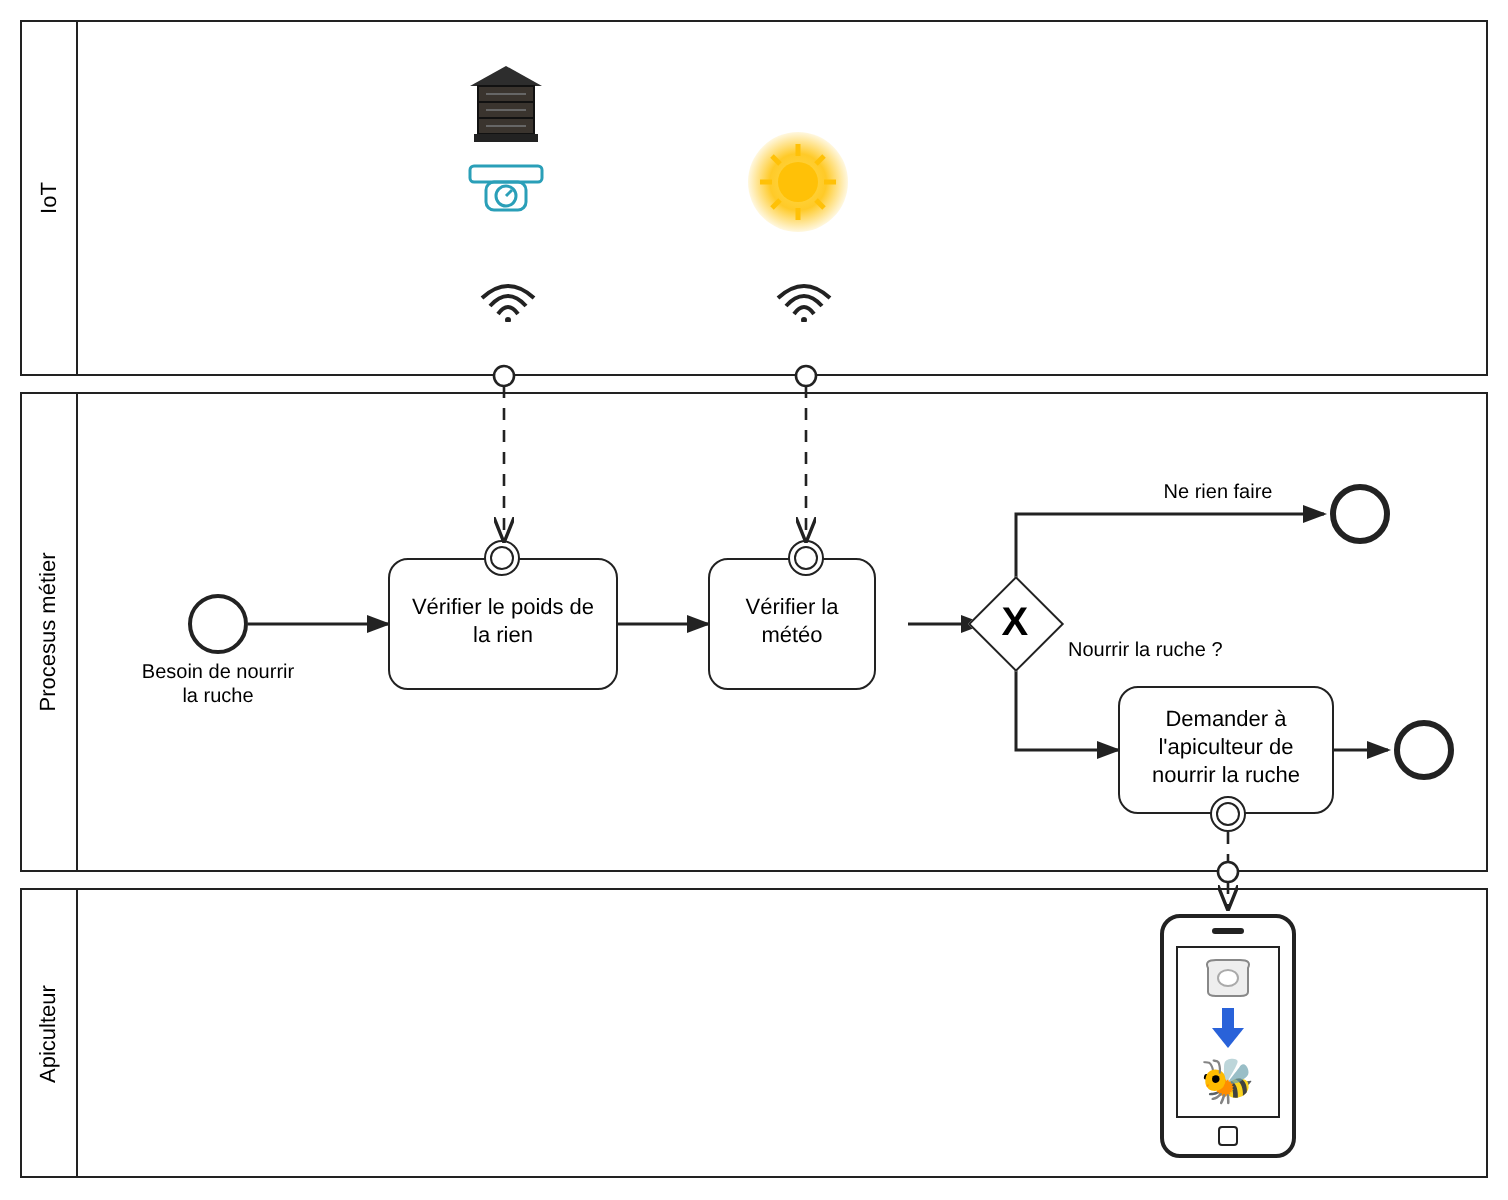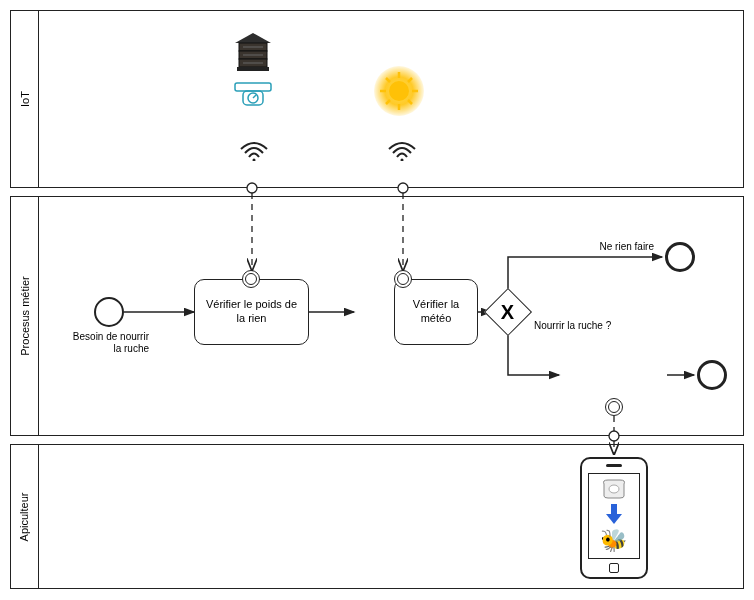--- a/index.html
+++ b/index.html
@@ -75,21 +75,21 @@
   }
   .gateway-x {
     transform: rotate(-45deg);
     font-size: 20px;
     font-weight: bold;
   }
 
   .flow-label {
     position: absolute;
     font-size: 10px;
-    text-align: right;
+    text-align: center;
     line-height: 1.2;
   }
 
   .intermediate-event {
     position: absolute;
     width: 18px; height: 18px;
   }
   .intermediate-event .outer {
     position: absolute; inset: 0;
     border: 1.5px solid #222;
@@ -238,33 +238,34 @@
       <path d="M469 132 L469 178 L520 178" fill="none" stroke="#222" stroke-width="1.5" marker-end="url(#arrowhead)"></path>
 
       <line x1="628" y1="178" x2="655" y2="178" stroke="#222" stroke-width="1.5" marker-end="url(#arrowhead)"></line>
     </svg>
 
     <div class="start-event" style="left:55px; top:100px;"></div>
     <div class="flow-label" style="left:30px; top:134px; width:80px;">Besoin de nourrir la ruche</div>
 
     <div class="task" style="left:155px; top:82px; width:115px; height:66px;">Vérifier le poids de la rien</div>
 
-    <div class="task" style="left:315px; top:82px; width:84px; height:66px;margin-left:40px;">Vérifier la météo</div>
+    <div class="task" style="left:315px; top:82px; width:84px; height:66px;">Vérifier la météo</div>
 
     <div class="gateway" style="left:452px; top:98px;">
       <div class="gateway-diamond">
           <div class="gateway-x">X</div>
         </div>
     </div>
     <div class="flow-label" style="left:495px; top:123px; width:90px; text-align:left;">Nourrir la ruche ?</div>
 
     <div class="flow-label" style="left:525px; top:44px; width:90px;">Ne rien faire</div>
 
     <div class="end-event" style="left:626px; top:45px;"></div>
 
+    <div class="task" style="left:520px; top:146px; width:108px; height:64px;">Demander à l'apiculteur de nourrir la ruche</div>
 
     <div class="end-event" style="left:658px; top:163px;"></div>
 
     <div class="intermediate-event" style="left:203px; top:73px;">
       <div class="outer"></div>
         <div class="inner"></div>
     </div>
     <div class="intermediate-event" style="left:355px; top:73px;">
       <div class="outer"></div>
         <div class="inner"></div>

